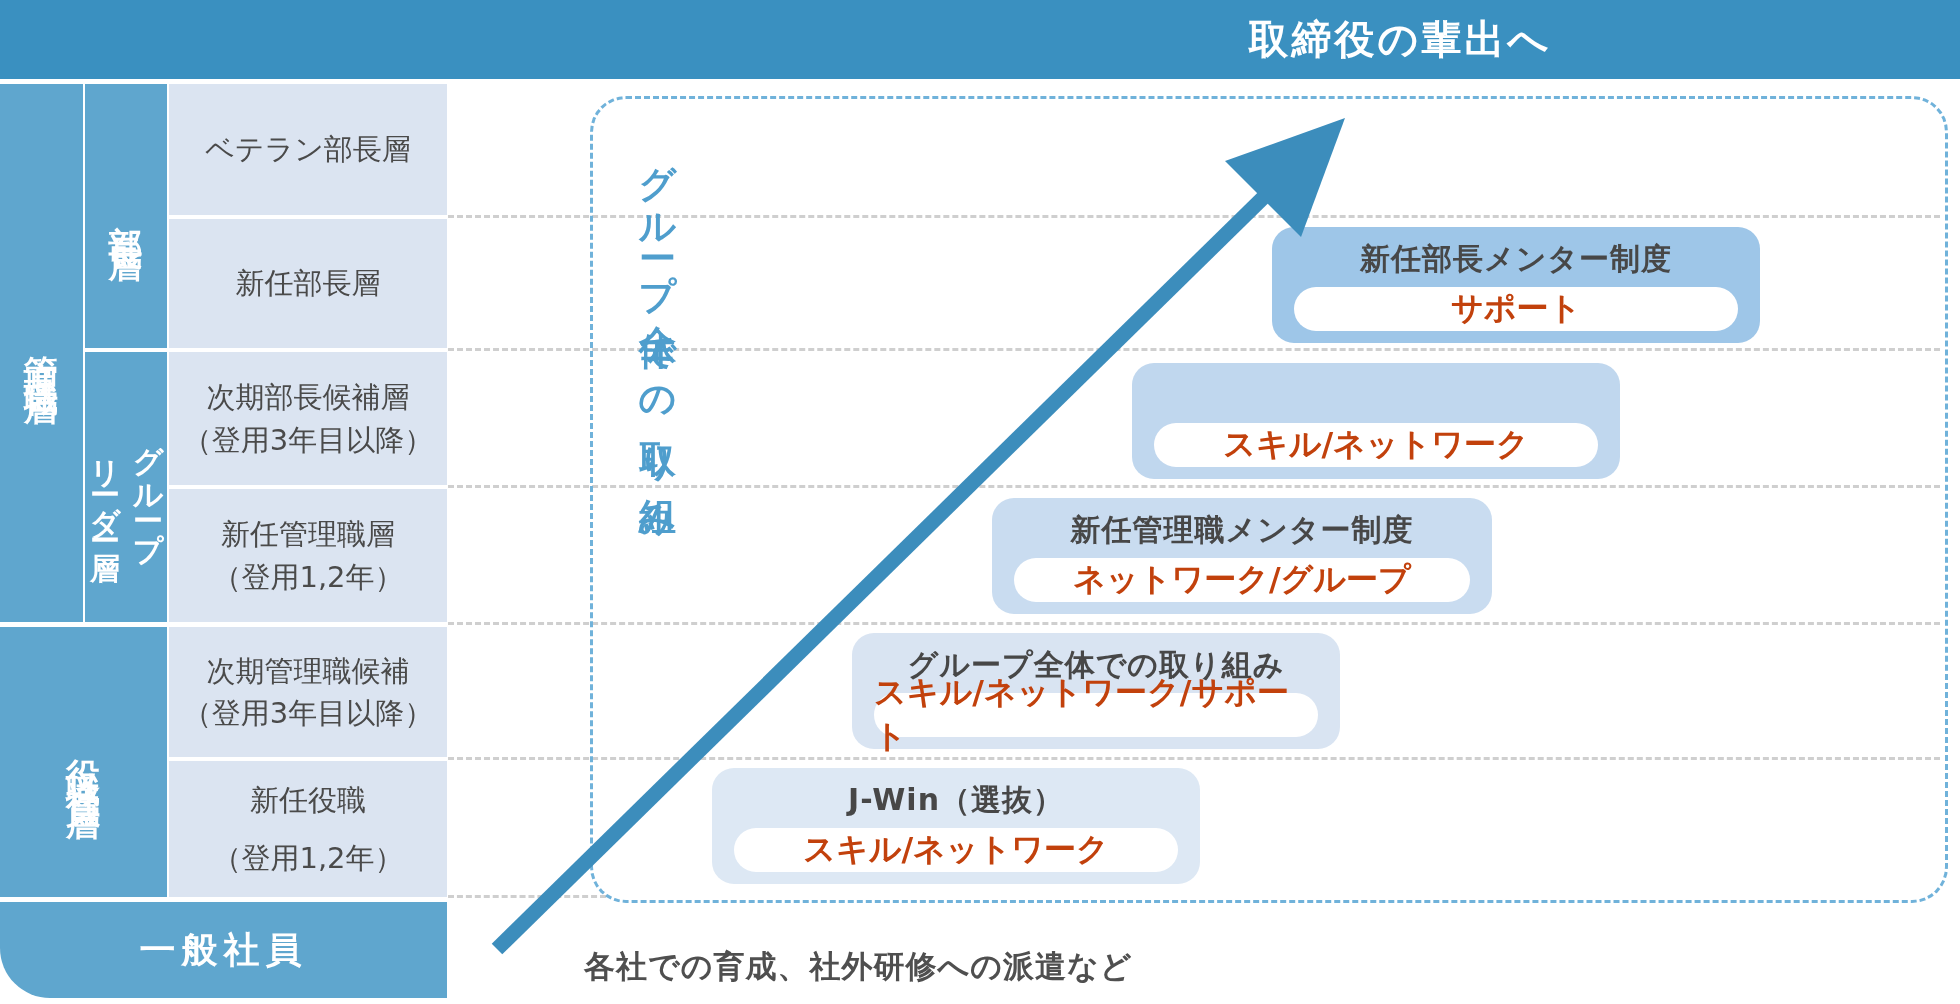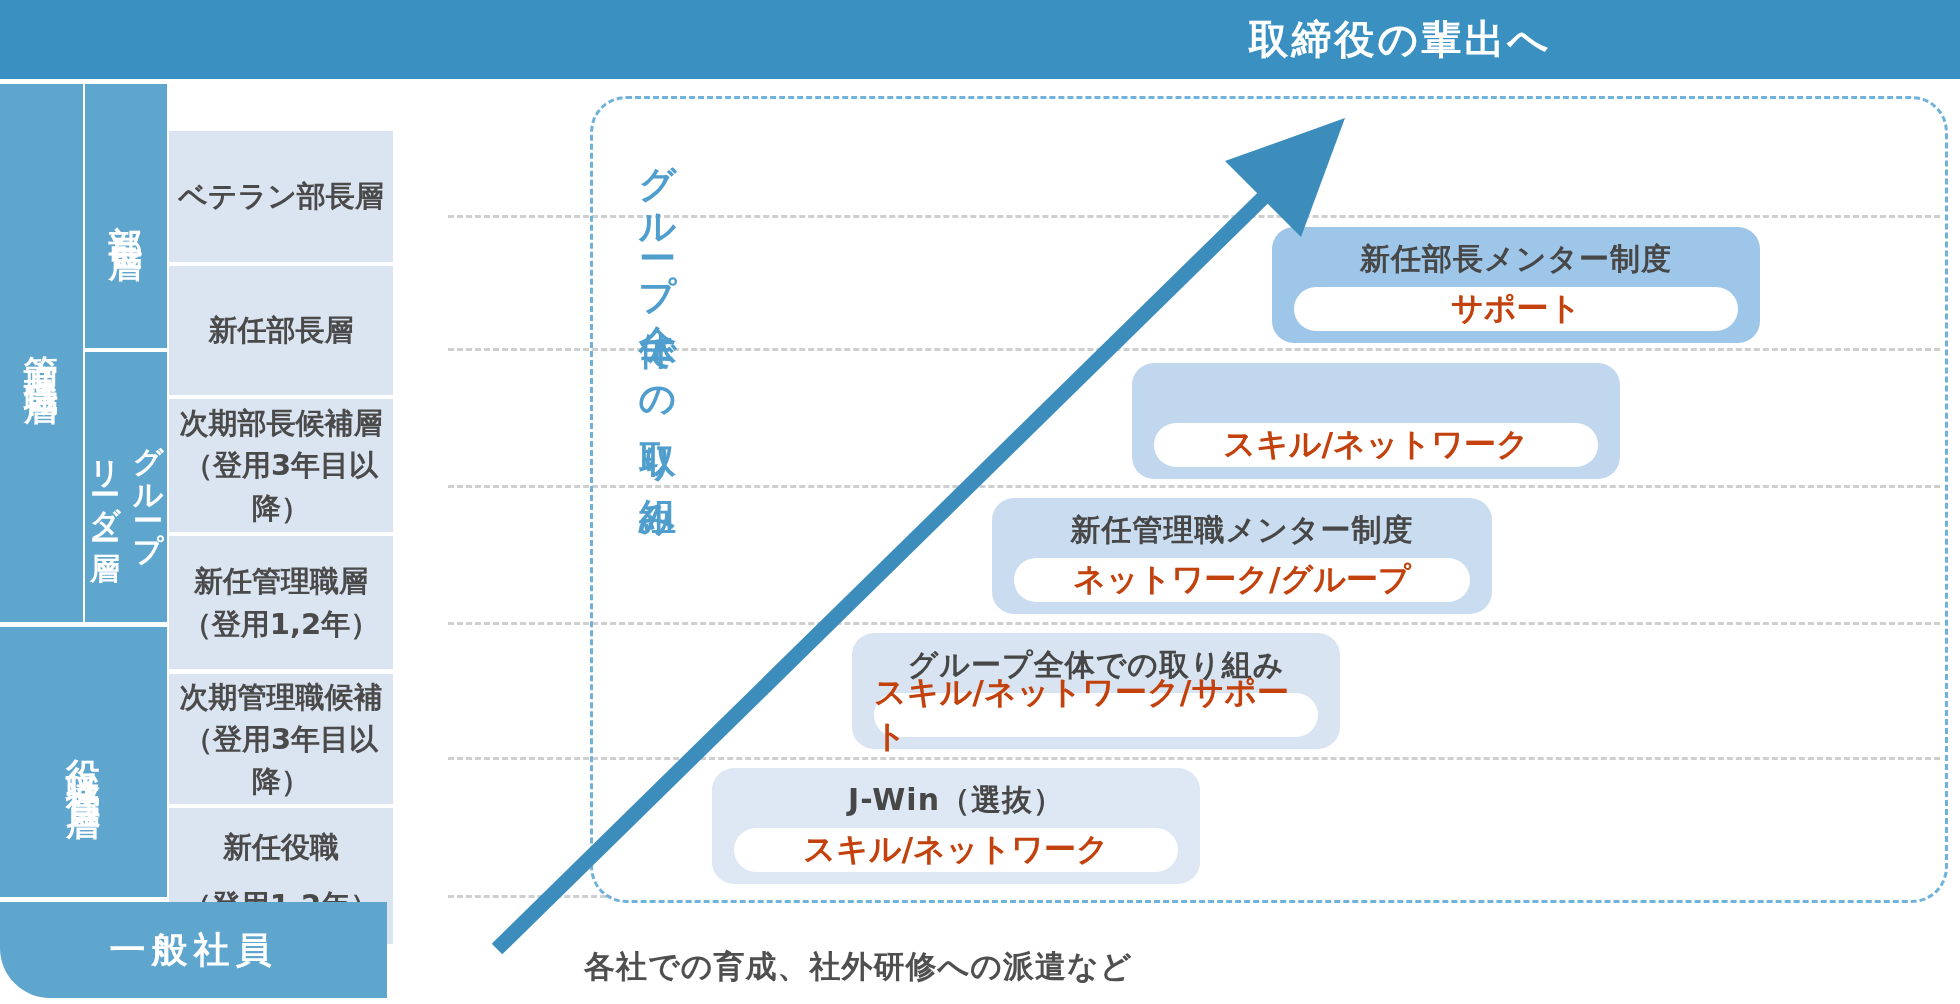--- a/index.html
+++ b/index.html
@@ -32,31 +32,31 @@
   .band{position:absolute;background:#5fa6ce;display:flex;align-items:center;justify-content:center;}
   .col1{left:0;top:84px;width:83px;height:538px;}
   .col2a{left:85px;top:84px;width:82px;height:264px;}
   .col2b{left:85px;top:352px;width:82px;height:270px;}
   .merged{left:0;top:627px;width:167px;height:270px;}
   .vtext{writing-mode:vertical-rl;text-orientation:mixed;color:#fff;
          font-size:34px;font-weight:700;letter-spacing:12px;}
   .col2b .vtext{font-size:30px;letter-spacing:6px;}
   .vwrap{display:flex;flex-direction:row;gap:2px;align-items:center;}
 
-  .rowcell{position:absolute;left:169px;width:224px;background:#dbe4f1;z-index:0;
+  .rowcell{position:absolute;left:169px;width:278px;background:#dbe4f1;z-index:0;
            display:flex;flex-direction:column;align-items:center;justify-content:center;
-           color:#4a4a4a;font-size:29px;font-weight:700;line-height:1.45;text-align:center;margin-top:47px;}
+           color:#4a4a4a;font-size:29px;font-weight:400;line-height:1.45;text-align:center;}
   .r1{top:84px;height:131px;}
   .r2{top:219px;height:129px;}
   .r3{top:352px;height:133px;}
   .r4{top:489px;height:133px;}
   .r5{top:627px;height:130px;}
   .r6{top:761px;height:136px;gap:16px;}
 
-  .base-band{position:absolute;left:0;top:902px;width:387px;height:96px;background:#5fa6ce;
+  .base-band{position:absolute;left:0;top:902px;width:447px;height:96px;background:#5fa6ce;
              border-bottom-left-radius:50px;display:flex;align-items:center;justify-content:center;
              color:#fff;font-size:36px;font-weight:700;letter-spacing:6px;}
 
   
   .pbox{position:absolute;width:488px;height:116px;border-radius:22px;z-index:3;}
   .pb1{left:1272px;top:227px;}
   .pb2{left:1132px;top:363px;}
   .pb3{left:992px;top:498px;padding-left:12px;}
   .pb4{left:852px;top:633px;}
   .pb5{left:712px;top:768px;}

